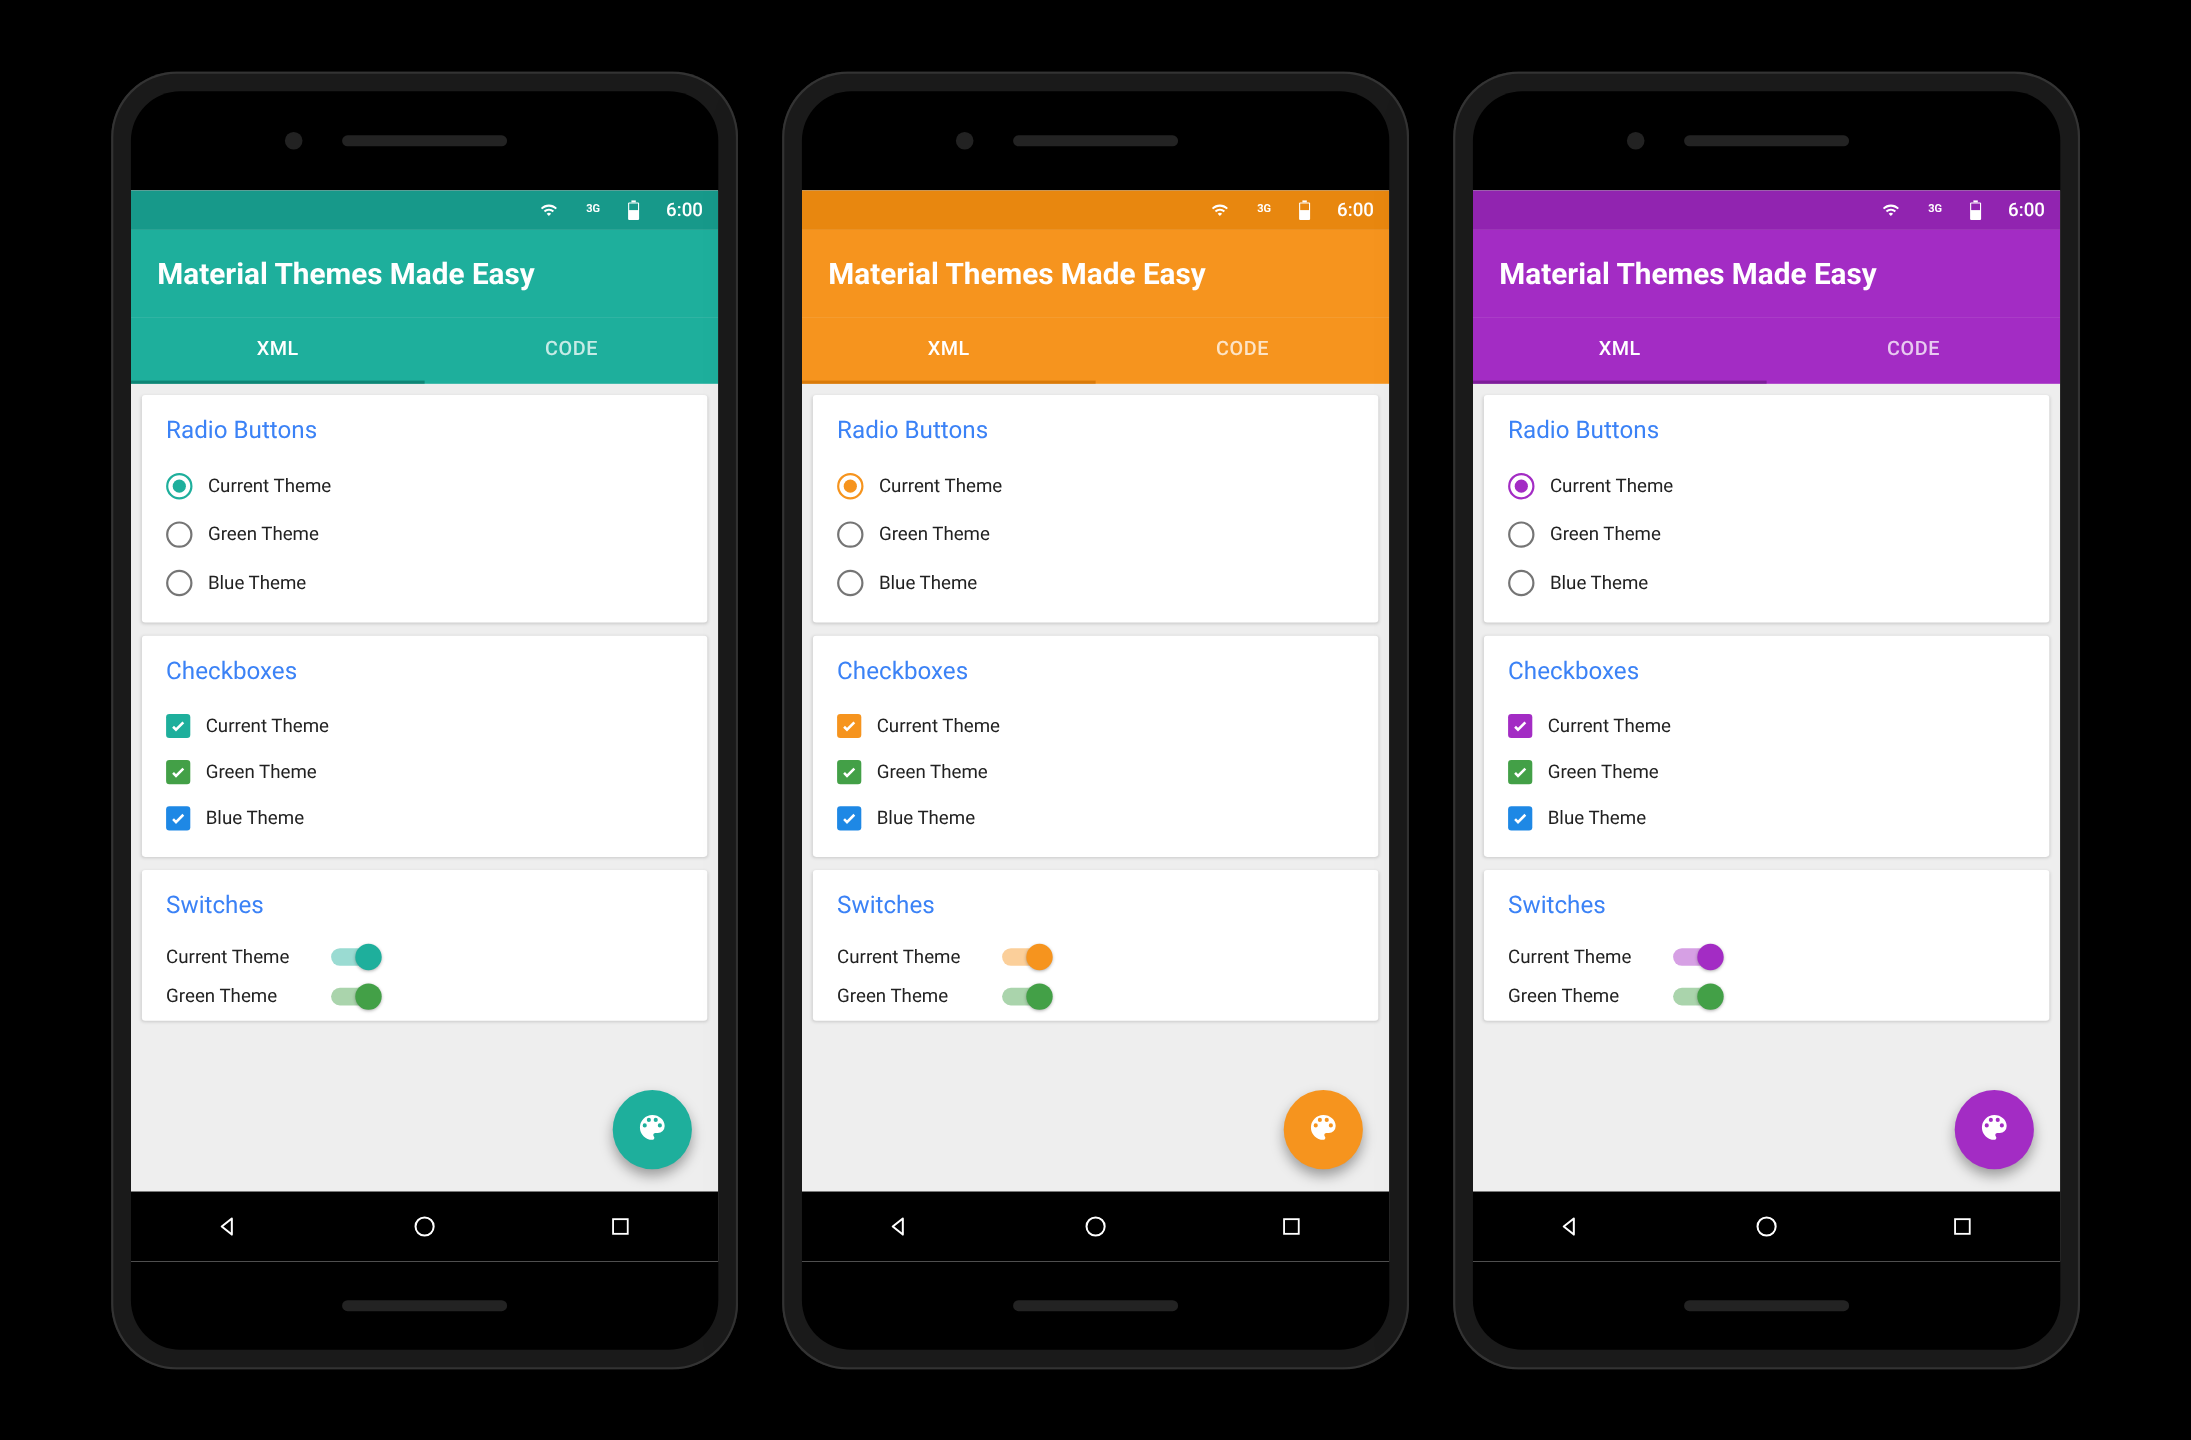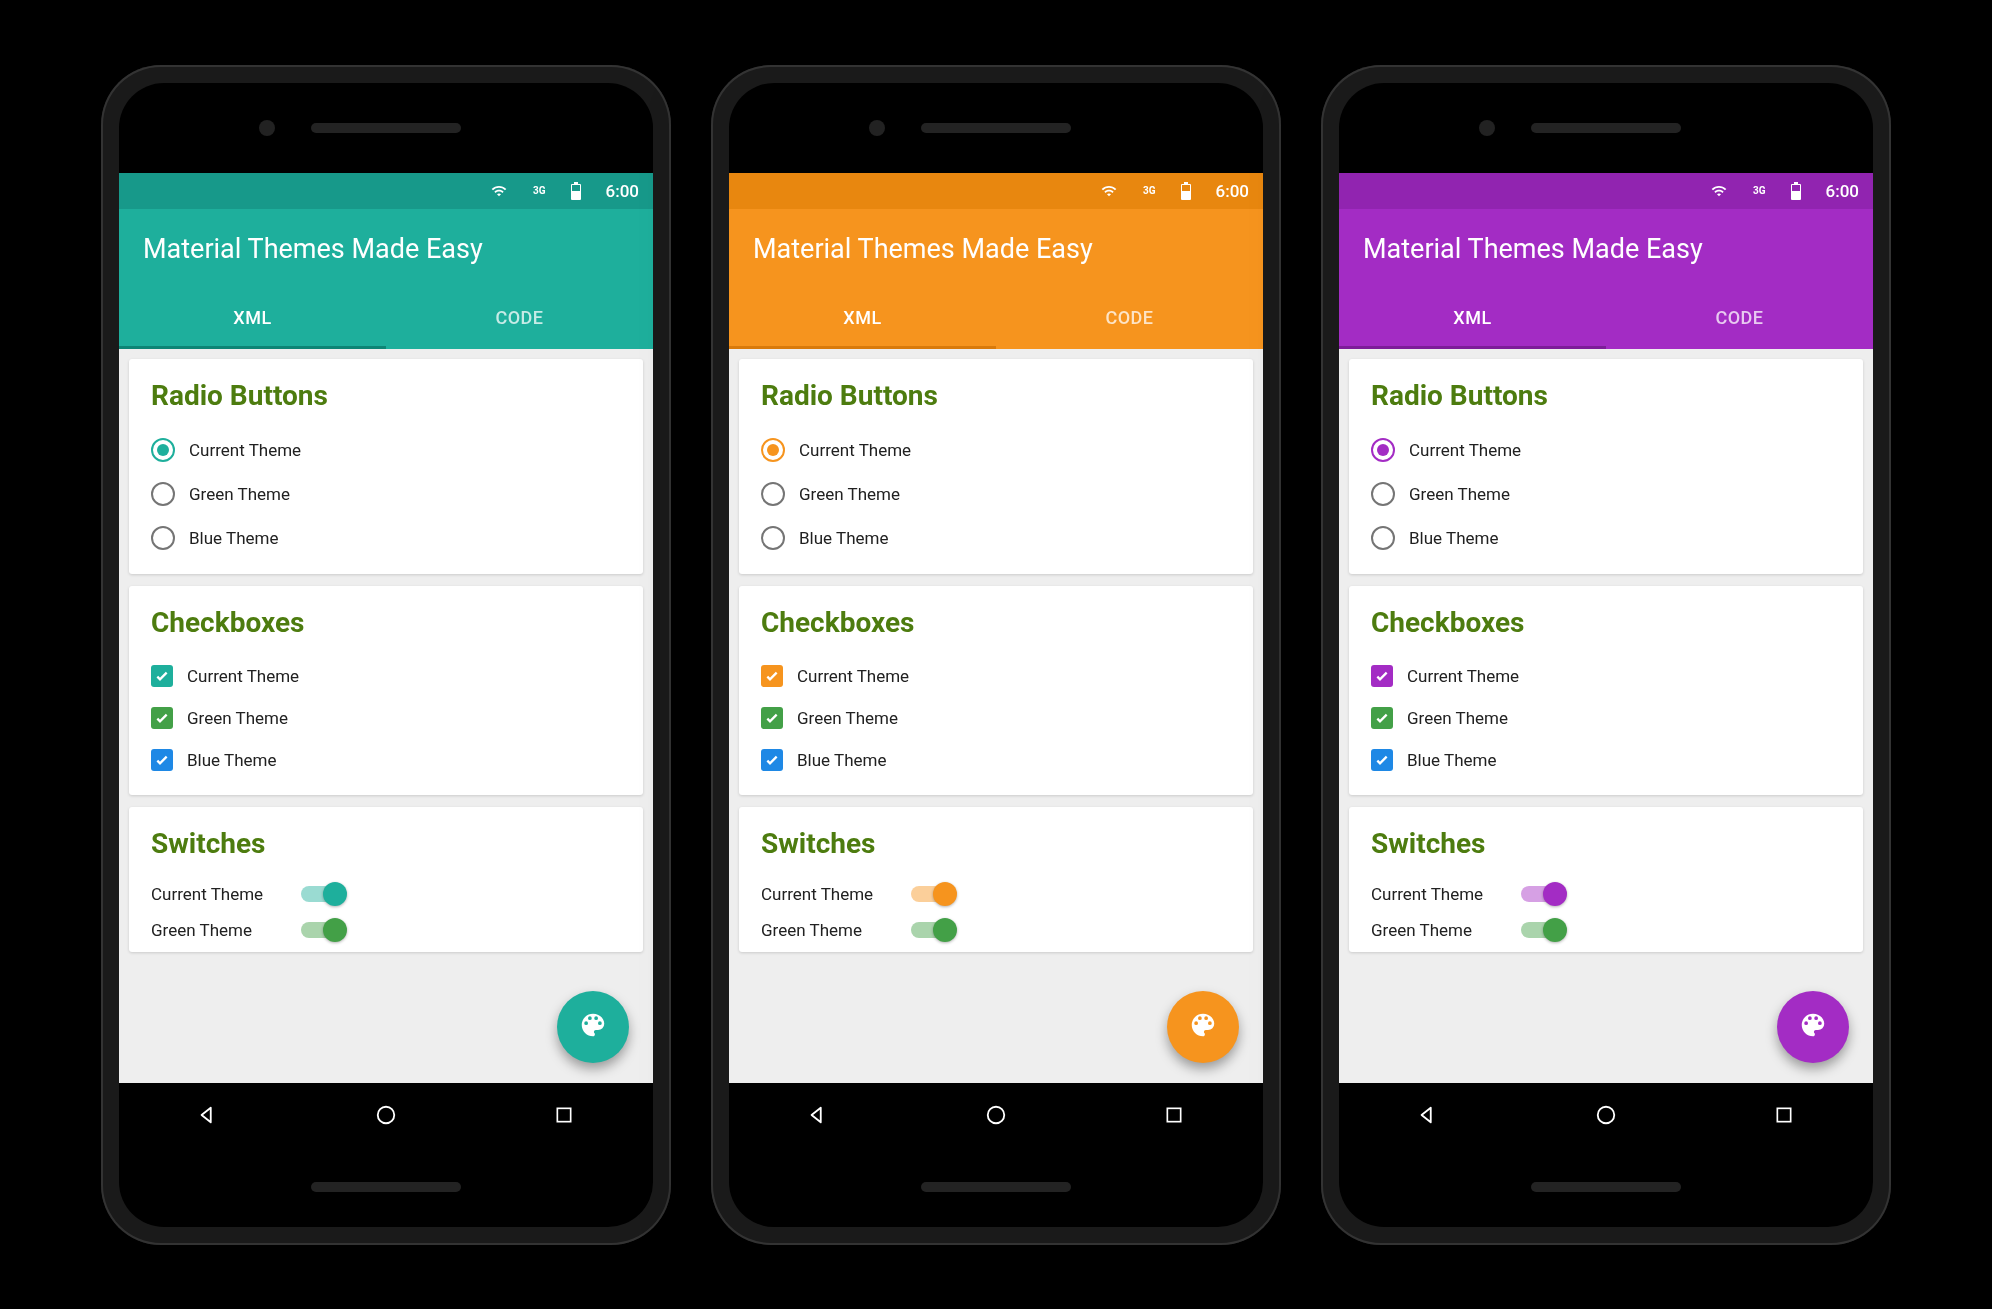--- a/index.html
+++ b/index.html
@@ -74,21 +74,21 @@
     font-weight: 500;
   }
   .statusbar .tg { font-size: 10px; font-weight: 700; line-height:10px; }
   .appbar {
     height: 80px;
     display: flex;
     align-items: center;
     padding: 0 24px;
     color: #fff;
     font-size: 27px;
-    font-weight: 400;
+    font-weight: 700;
   }
   .tabs {
     height: 60px;
     display: flex;
   }
   .tab {
     flex: 1;
     display: flex;
     align-items: center;
     justify-content: center;
@@ -110,23 +110,23 @@
     position: relative;
   }
   .card {
     background: #fff;
     border-radius: 3px;
     box-shadow: 0 1px 3px rgba(0,0,0,0.15);
     padding: 20px 22px 14px;
     margin-bottom: 12px;
   }
   .card h3 {
-    font-size: 28px;
-    font-weight: 700;
-    color: #4d7c0f;
+    font-size: 22px;
+    font-weight: 400;
+    color: #3b82f6;
     margin-bottom: 16px;
   }
   .row {
     display: flex;
     align-items: center;
     gap: 14px;
     padding: 10px 0;
     font-size: 17px;
     color: #212121;
     cursor: pointer;

